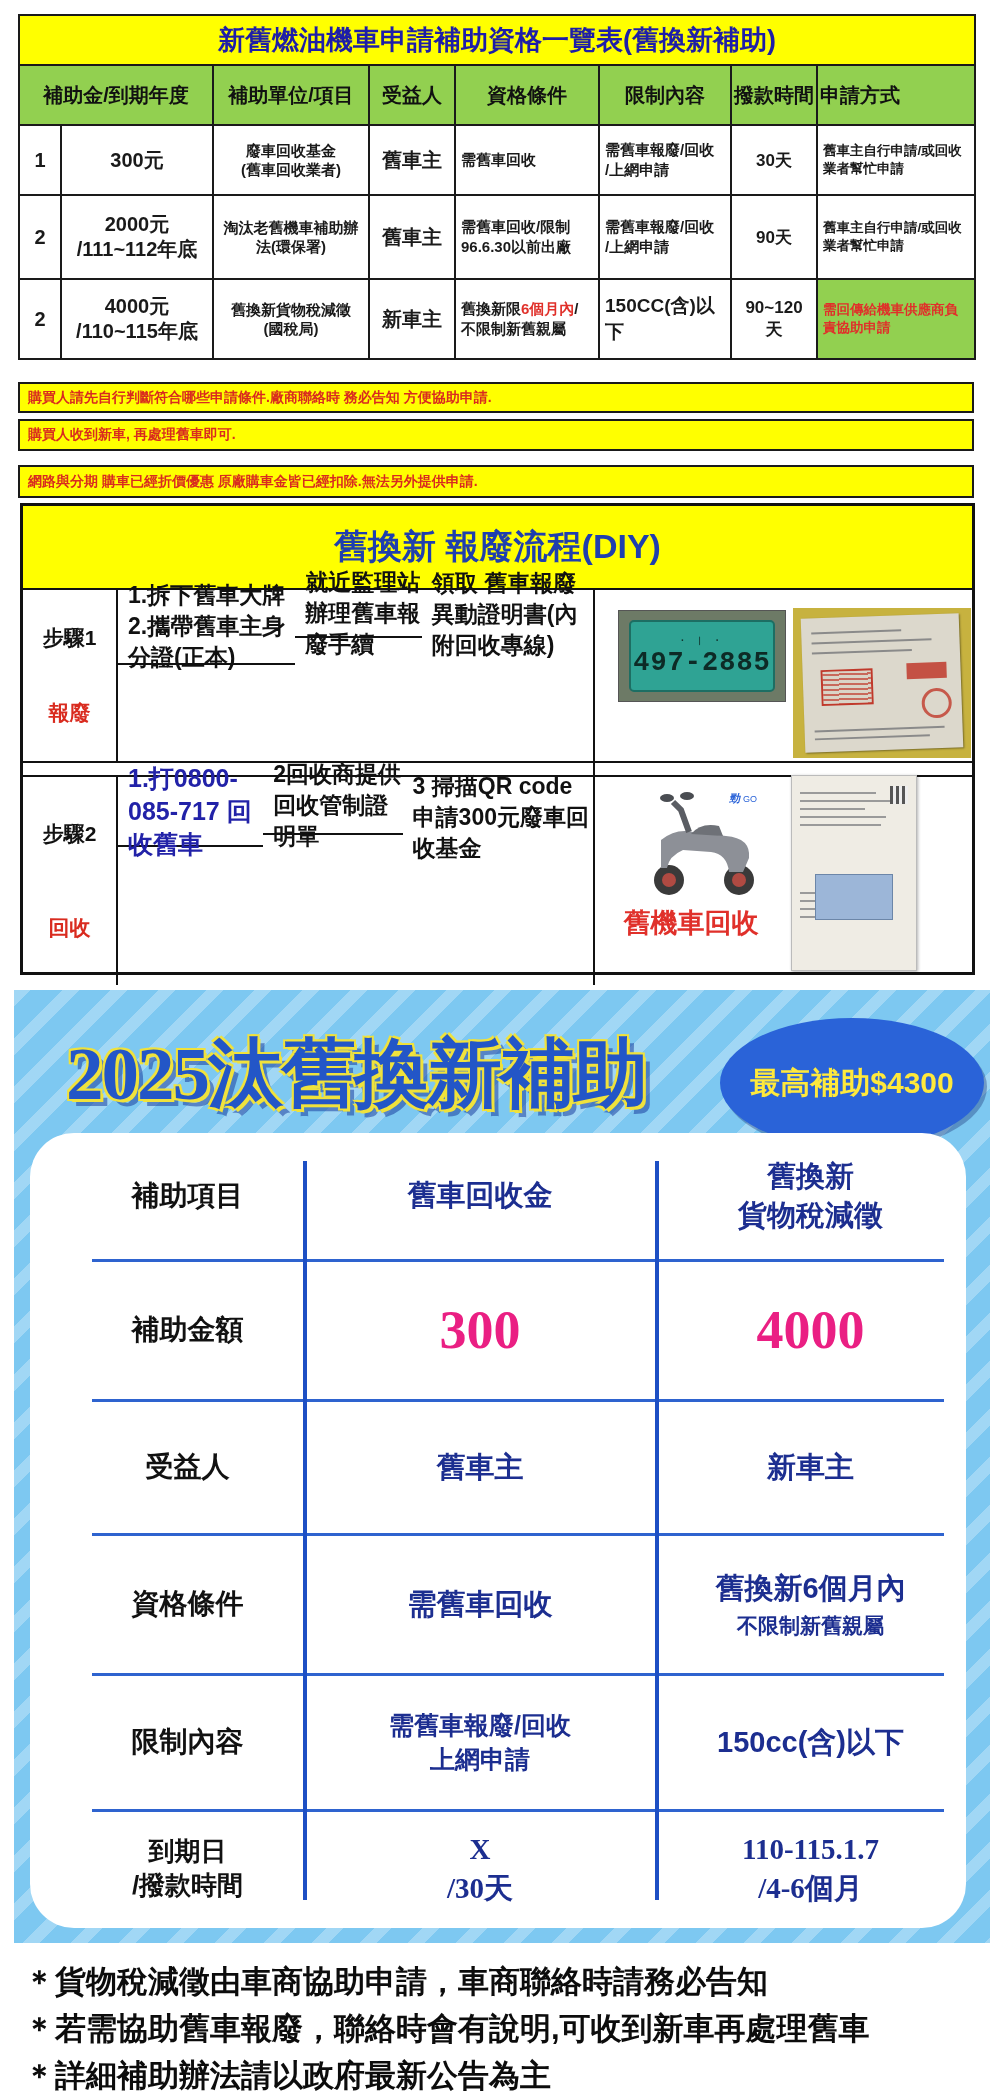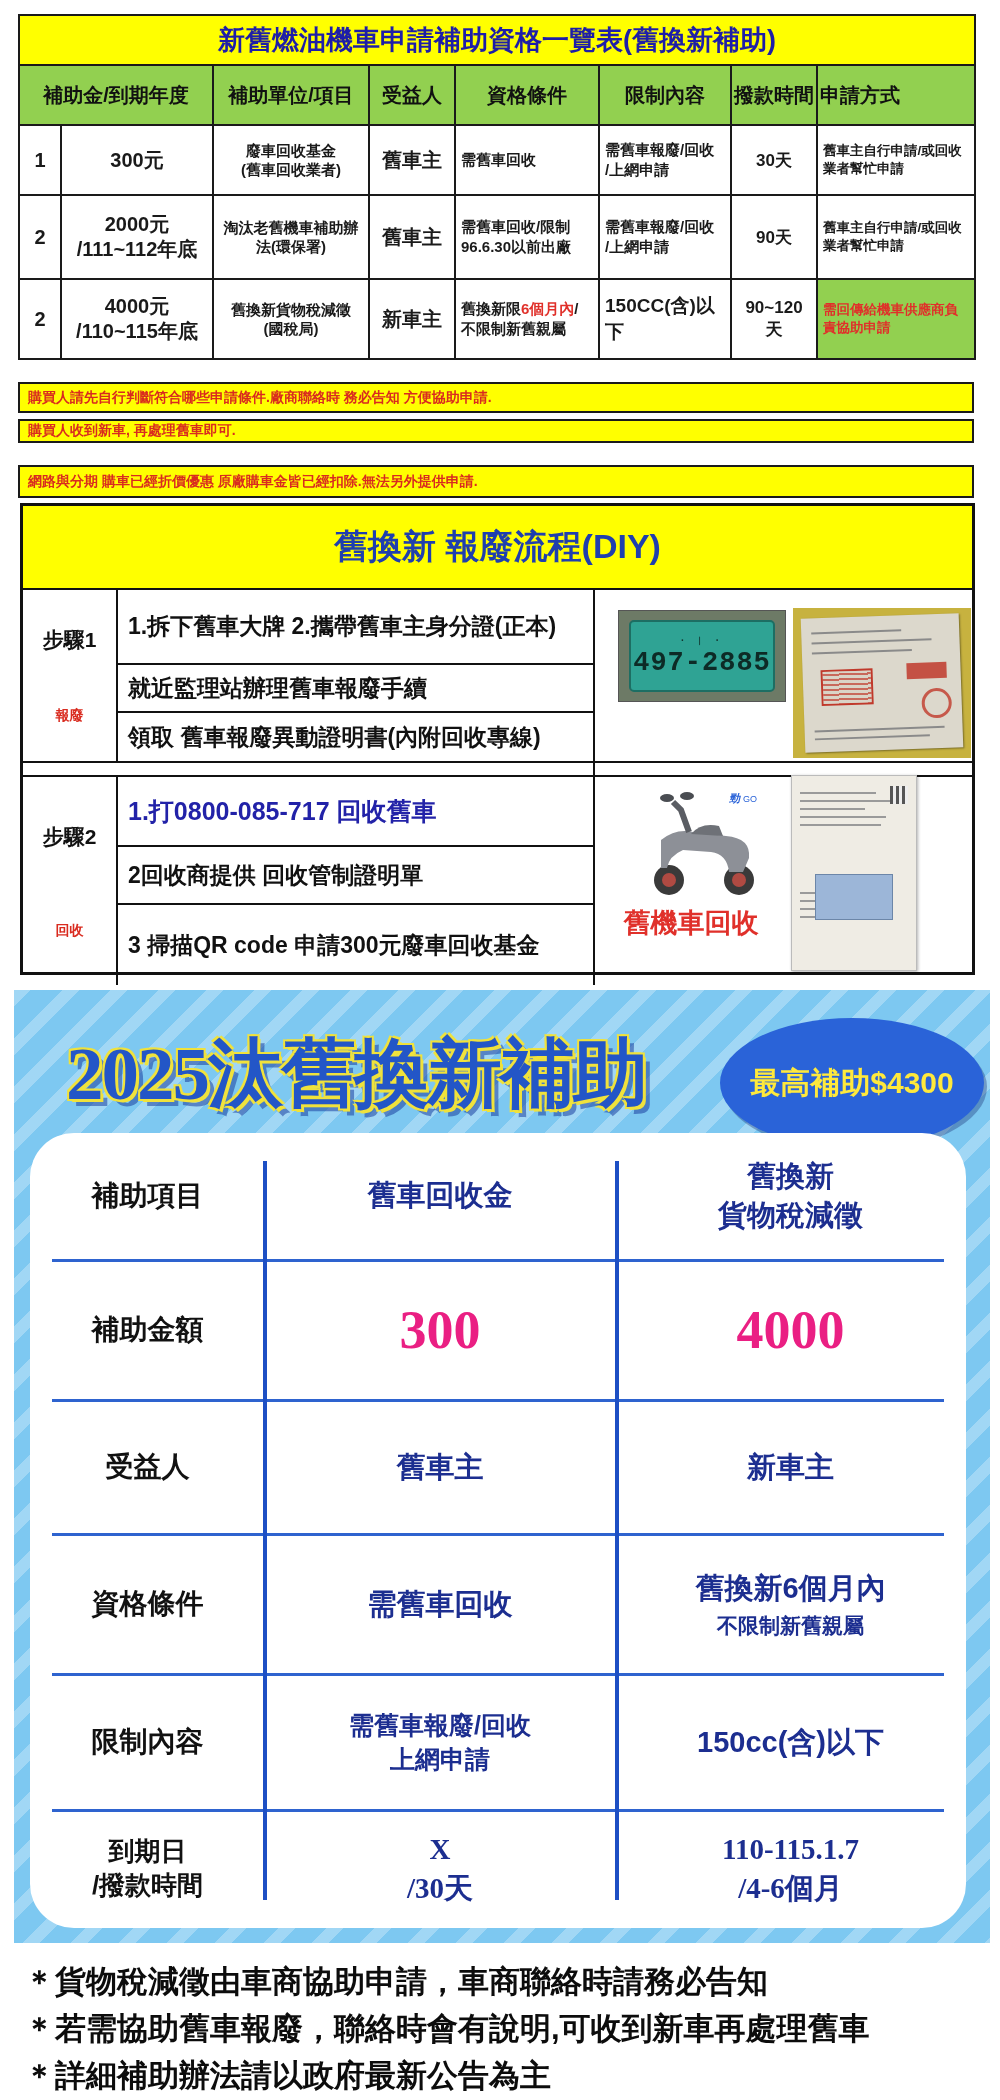--- a/index.html
+++ b/index.html
@@ -33,22 +33,22 @@
            color:#d92b1f; font-weight:800; font-size:14px; display:flex; align-items:center; padding-left:8px; }
 
   
   .diy { position:absolute; left:20px; top:503px; width:955px; height:472px; border:3px solid #111; background:#fff; }
   .diy-title { height:84px; background:#ffff00; border-bottom:2px solid #111; display:flex; align-items:center; justify-content:center;
                color:#1f3fae; font-size:34px; font-weight:800; }
   .diy-body { position:relative; height:395px; }
   .step-block { display:flex; }
   .step-label { width:95px; border-right:2px solid #111; display:flex; flex-direction:column; align-items:center; justify-content:space-around; padding:10px 0; }
   .step-label .sl1 { font-size:21px; font-weight:800; color:#111; }
-  .step-label .sl2 { font-size:14px; font-weight:800; color:#d92b1f; }
-  .step-rows { width:475px; display:flex; flex-direction:column; }
+  .step-label .sl2 { font-size:21px; font-weight:800; color:#d92b1f; }
+  .step-rows { width:475px; display:flex; flex-direction:row; }
   .step-row { border-bottom:2px solid #111; display:flex; align-items:center; padding-left:10px;
               font-size:23px; font-weight:800; color:#111; }
   .step-row:last-child { border-bottom:none; }
   .step-row.blue { color:#2222a8; font-size:25px; }
   .step-sep { height:16px; border-top:2px solid #111; border-bottom:2px solid #111; }
   .img-col-border { position:absolute; left:570px; top:0; bottom:0; width:2px; background:#111; }
 
   
   .plate-photo { position:absolute; left:595px; top:20px; width:168px; height:92px; background:#6d7a66; border:1px solid #555;
                  display:flex; align-items:center; justify-content:center; }
@@ -77,21 +77,21 @@
   .promo { position:absolute; left:14px; top:990px; width:976px; height:953px; background:#7dc8f1;
            background-image:repeating-linear-gradient(135deg, rgba(255,255,255,.28) 0 12px, rgba(255,255,255,0) 12px 34px); }
   .promo-title { position:absolute; left:52px; top:34px; font-family:"Liberation Serif", serif;
                  font-size:75px; font-weight:900; color:#2356c7; letter-spacing:-2px; white-space:nowrap;
                  text-shadow:3px 3px 0 #f0e23c, -2px -2px 0 #f0e23c, 2px -2px 0 #f0e23c, -2px 2px 0 #f0e23c, 7px 7px 0 rgba(27,63,158,.55); }
   .bubble { position:absolute; left:706px; top:28px; width:264px; height:130px; background:#2a63d8; border-radius:50%;
             display:flex; align-items:center; justify-content:center; box-shadow:3px 4px 0 rgba(20,40,110,.35); }
   .bubble-text { color:#ffe93c; font-size:30px; font-weight:800; white-space:nowrap; }
   .bubble-tail { position:absolute; left:752px; top:148px; width:0; height:0;
                  border-left:16px solid transparent; border-right:26px solid transparent; border-top:34px solid #2a63d8; transform:rotate(18deg); }
-  .card { position:absolute; left:16px; top:143px; width:936px; height:795px; background:#fff; border-radius:44px; overflow:hidden; }
+  .card { position:absolute; left:16px; top:143px; width:936px; height:795px; background:#fff; border-radius:44px; overflow:hidden;padding-left:40px; }
   .card-grid { position:relative; width:100%; height:100%; display:flex; flex-direction:column; padding:0; }
   .card-row { display:flex; align-items:center; }
   .card-row .lab { width:235px; display:flex; align-items:center; justify-content:center; text-align:center;
                    color:#111; font-size:28px; font-weight:800; line-height:1.3; }
   .card-row .colA { width:350px; display:flex; flex-direction:column; align-items:center; justify-content:center; text-align:center;
                     color:#1c2e90; font-size:29px; font-weight:800; line-height:1.35; }
   .card-row .colB { flex:1; display:flex; flex-direction:column; align-items:center; justify-content:center; text-align:center;
                     color:#1c2e90; font-size:29px; font-weight:800; line-height:1.35; }
   .money { font-family:"Liberation Serif", serif; font-size:54px; font-weight:800; color:#ea1f83; }
   .sub-line { font-size:21px; margin-top:4px; }
@@ -166,21 +166,21 @@
       <span>舊換新限</span><span class="red">6個月內</span><span>/不限制新舊親屬</span>
     </td>
     <td class="cell c-res red" style="font-size:19px;">150CC(含)以下</td>
     <td class="cell c-pay">90~120天</td>
     <td class="cell c-met green-cell">需回傳給機車供應商負責協助申請</td>
   </tr>
 </tbody>
   </table>
 
 <div class="ynote" style="top:382px; height:31px;">購買人請先自行判斷符合哪些申請條件.廠商聯絡時 務必告知 方便協助申請.</div>
-<div class="ynote" style="top:419px; height:24px;">購買人收到新車, 再處理舊車即可.</div>
+<div class="ynote" style="top:419px; height:32px;">購買人收到新車, 再處理舊車即可.</div>
 <div class="ynote" style="top:453px; height:33px;margin-top:12px;">網路與分期 購車已經折價優惠  原廠購車金皆已經扣除.無法另外提供申請.</div>
 
 <div class="diy">
   <div class="diy-title">舊換新 報廢流程(DIY)</div>
   <div class="diy-body">
     <div class="step-block" style="height:171px;">
       <div class="step-label">
         <div class="sl1">步驟1</div>
         <div class="sl2">報廢</div>
       </div>

